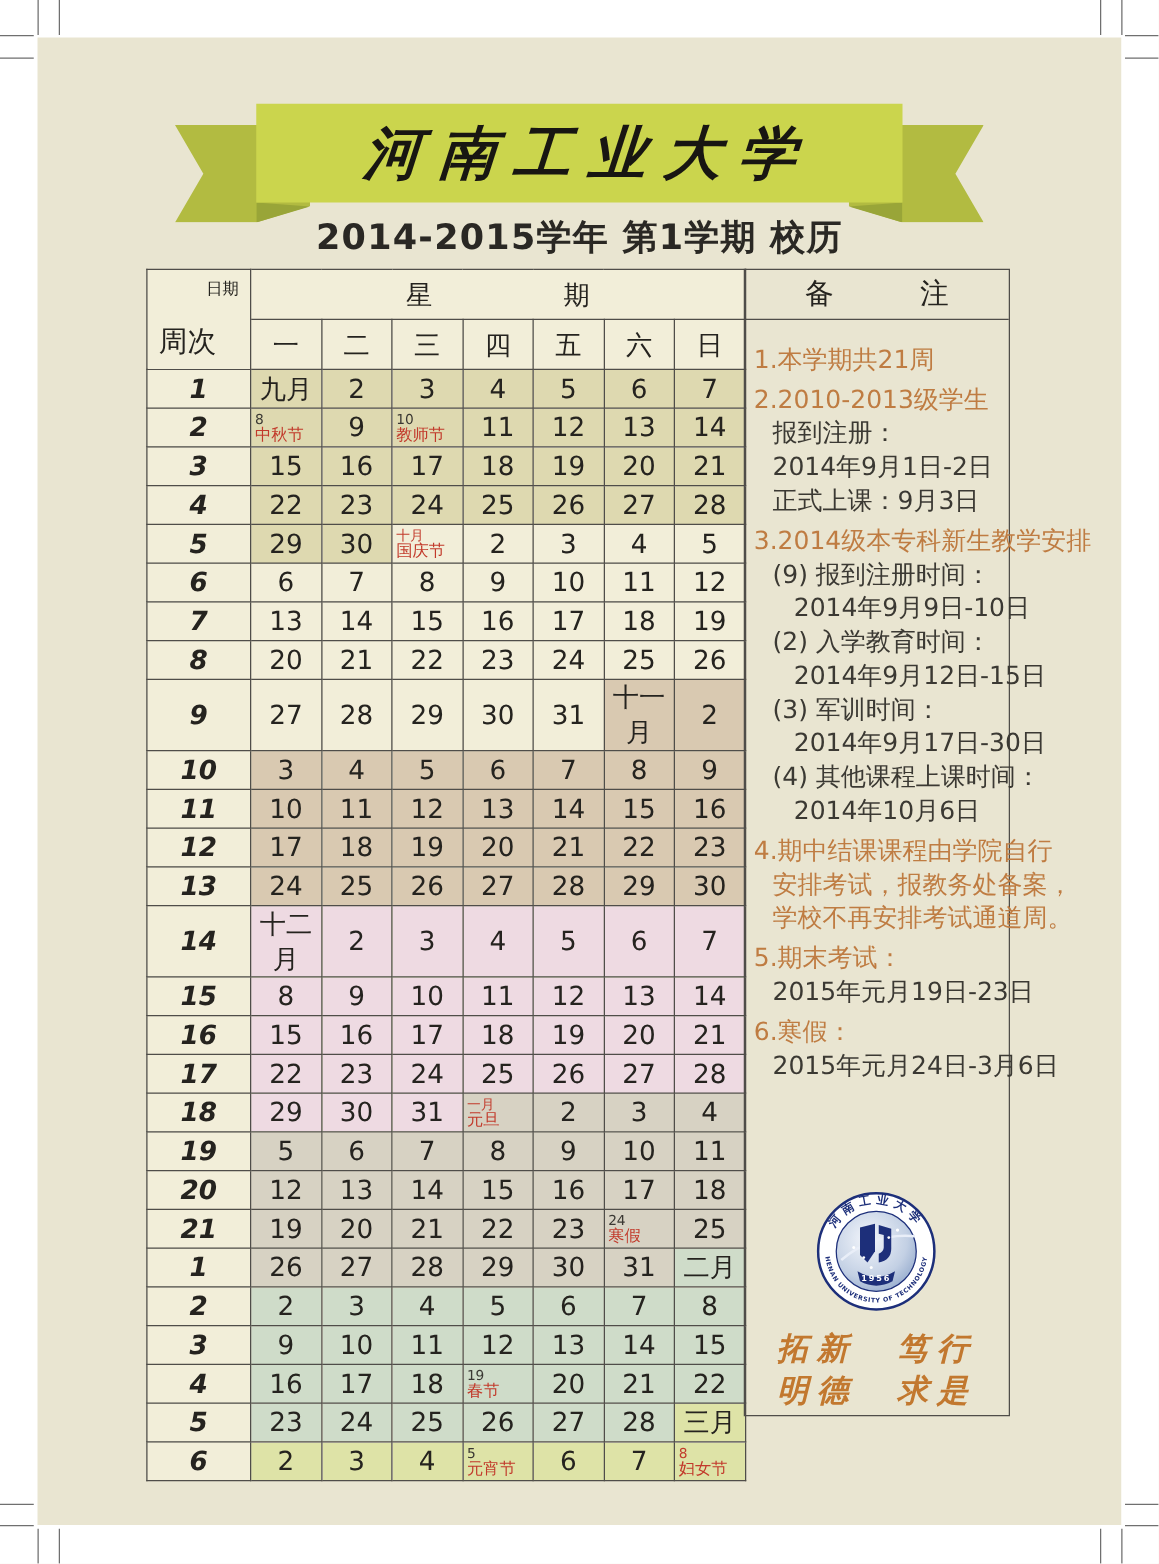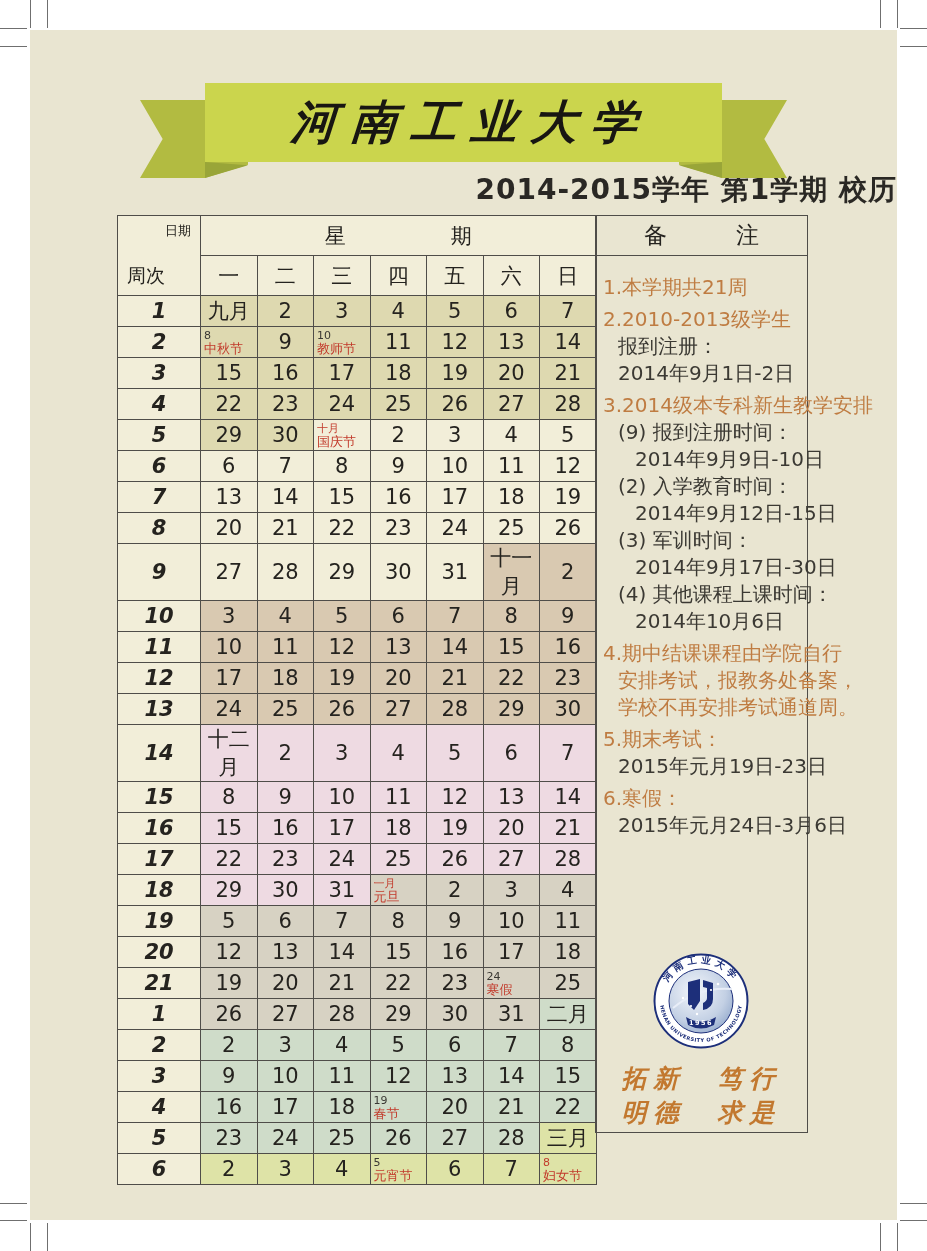--- a/index.html
+++ b/index.html
@@ -12,33 +12,33 @@
   .tail{position:absolute;width:108px;height:78px;background:#b2bb41;z-index:1;}
   .tail-l{left:110px;top:70px;clip-path:polygon(0 0,100% 0,100% 83%,60% 100%,0 100%,21% 50%);}
   .tail-r{left:649px;top:70px;clip-path:polygon(0 0,100% 0,79% 50%,100% 100%,40% 100%,0 83%);}
   .fold{position:absolute;width:43px;height:16px;background:#99a538;z-index:2;top:132px;}
   .fold-l{left:175px;clip-path:polygon(0 0,100% 20%,0 100%);}
   .fold-r{left:649px;clip-path:polygon(100% 0,0 20%,100% 100%);}
   .band{position:absolute;left:175px;top:53px;width:517px;height:79px;background:#cbd54d;z-index:3;
         display:flex;align-items:center;justify-content:center;}
   .band .uni{font-family:"DejaVu Serif","Liberation Serif",serif;font-weight:bold;font-style:italic;
         font-size:46px;color:#181612;letter-spacing:14px;padding-left:14px;transform:skewX(-4deg);}
-  .subtitle{position:absolute;left:0;right:0;top:141px;text-align:right;font-size:28px;
+  .subtitle{position:absolute;left:0;right:0;top:141px;text-align:center;font-size:28px;
         font-weight:600;color:#2a2824;letter-spacing:1px;}
 
   
   table.cal{position:absolute;left:87px;top:185px;border-collapse:collapse;table-layout:fixed;width:479px;}
   table.cal td{border:1px solid #4f4d49;text-align:center;vertical-align:middle;padding:0;
         font-size:21px;color:#25231f;overflow:hidden;}
   table.cal thead td{height:39px;background:#f2eed9;}
   table.cal tbody td{height:30px;}
   td.corner{position:relative;
      background-image:linear-gradient(to bottom right,transparent 49.4%,#4f4d49 49.4%,#4f4d49 50.4%,transparent 50.4%);}
   td.corner .ct{position:absolute;top:6px;right:9px;font-size:13px;}
-  td.corner .cb{position:absolute;bottom:6px;left:9px;font-size:19px;}
+  td.corner .cb{position:absolute;bottom:6px;left:9px;font-size:23px;}
   td.whdr{font-size:24px;}
   td.dh{font-size:21px;}
   td.wk{background:#f2eed9;font-style:italic;font-weight:bold;font-size:21px;}
   .wr{color:#b93023;}
   .wb{color:#a0512c;}
   td.red, .red{color:#c23a2b;}
   td.cn{font-size:15px;}
   .fest{display:flex;flex-direction:column;align-items:flex-start;padding:1px 0 0 3px;line-height:1;}
   .fest .sm{font-size:11px;line-height:11px;}
   .fest .sm.k{color:#3a3833;}
@@ -438,20 +438,21 @@
         </tbody>
     </table>
 
     <div class="notes">
       <div class="notes-hdr">备　　　注</div>
       <div class="notes-body" id="notesbody">
           <div class="nl o i0 m">1.本学期共21周</div>
           <div class="nl o i0 m">2.2010-2013级学生</div>
           <div class="nl k i1">报到注册：</div>
           <div class="nl k i1">2014年9月1日-2日</div>
+          <div class="nl k i1">正式上课：9月3日</div>
           <div class="nl o i0 m">3.2014级本专科新生教学安排</div>
           <div class="nl k i1">(9) 报到注册时间：</div>
           <div class="nl k i2">2014年9月9日-10日</div>
           <div class="nl k i1">(2) 入学教育时间：</div>
           <div class="nl k i2">2014年9月12日-15日</div>
           <div class="nl k i1">(3) 军训时间：</div>
           <div class="nl k i2">2014年9月17日-30日</div>
           <div class="nl k i1">(4) 其他课程上课时间：</div>
           <div class="nl k i2">2014年10月6日</div>
           <div class="nl o i0 m">4.期中结课课程由学院自行</div>

